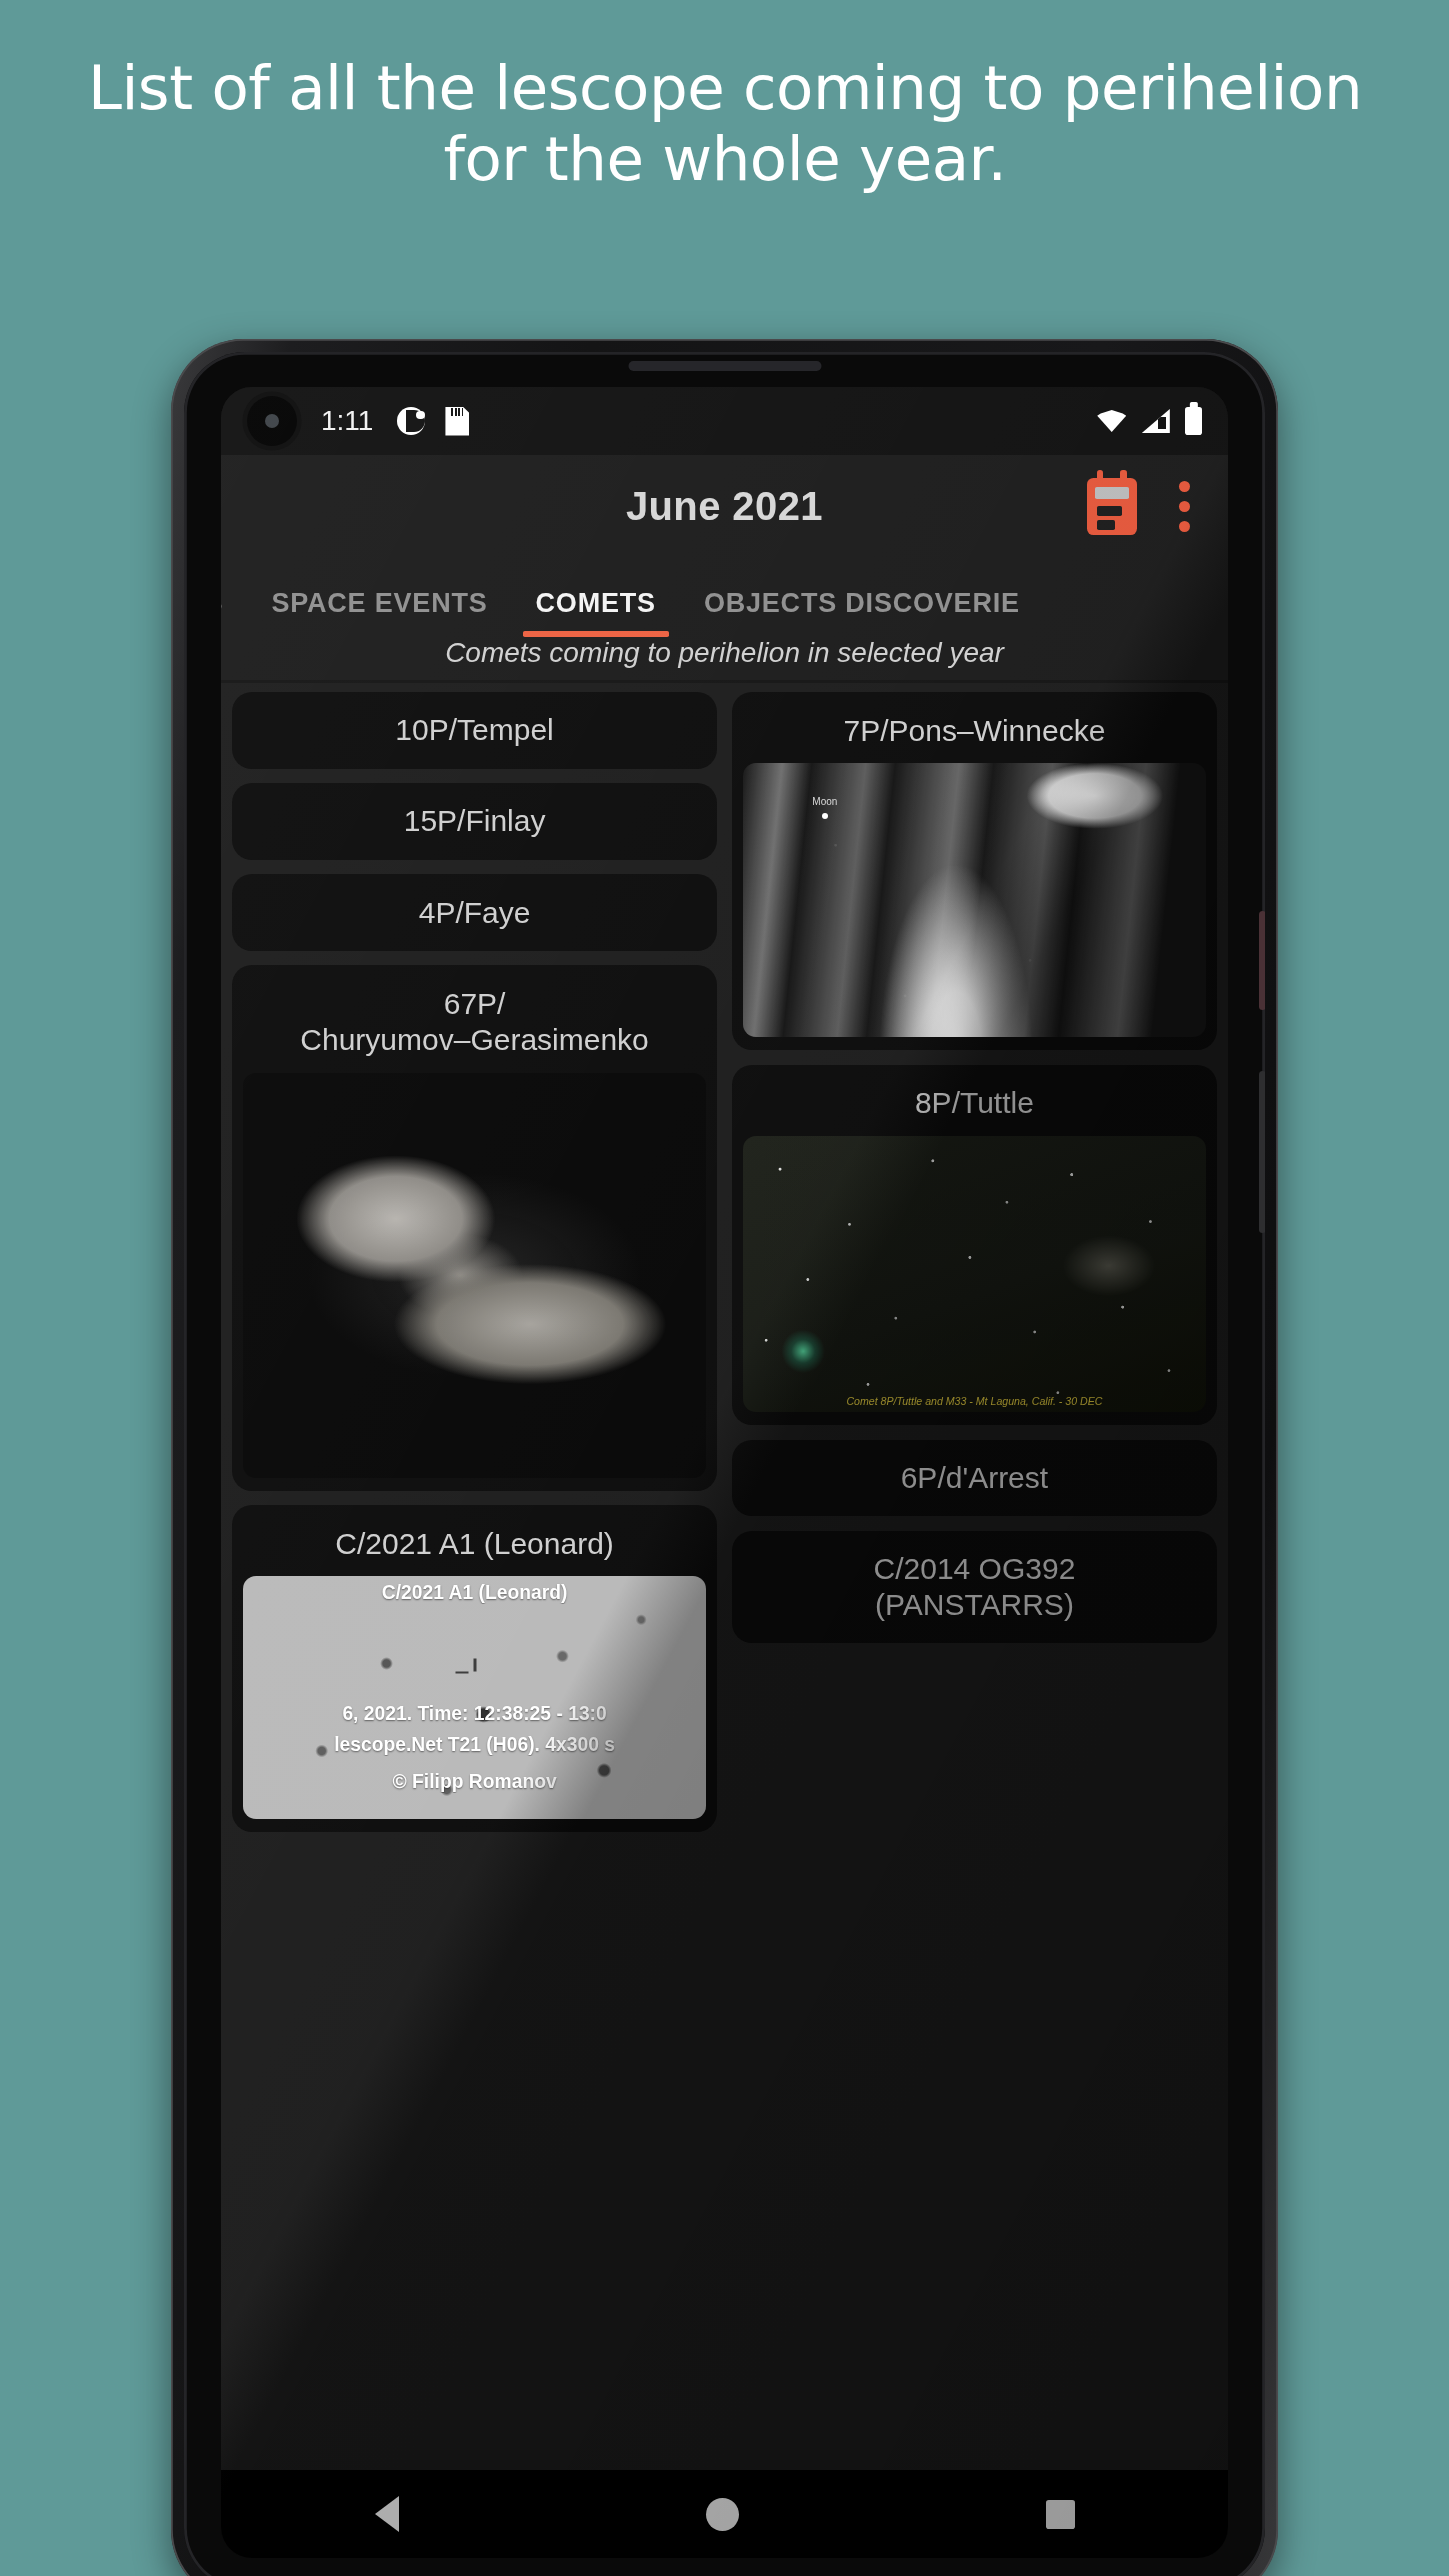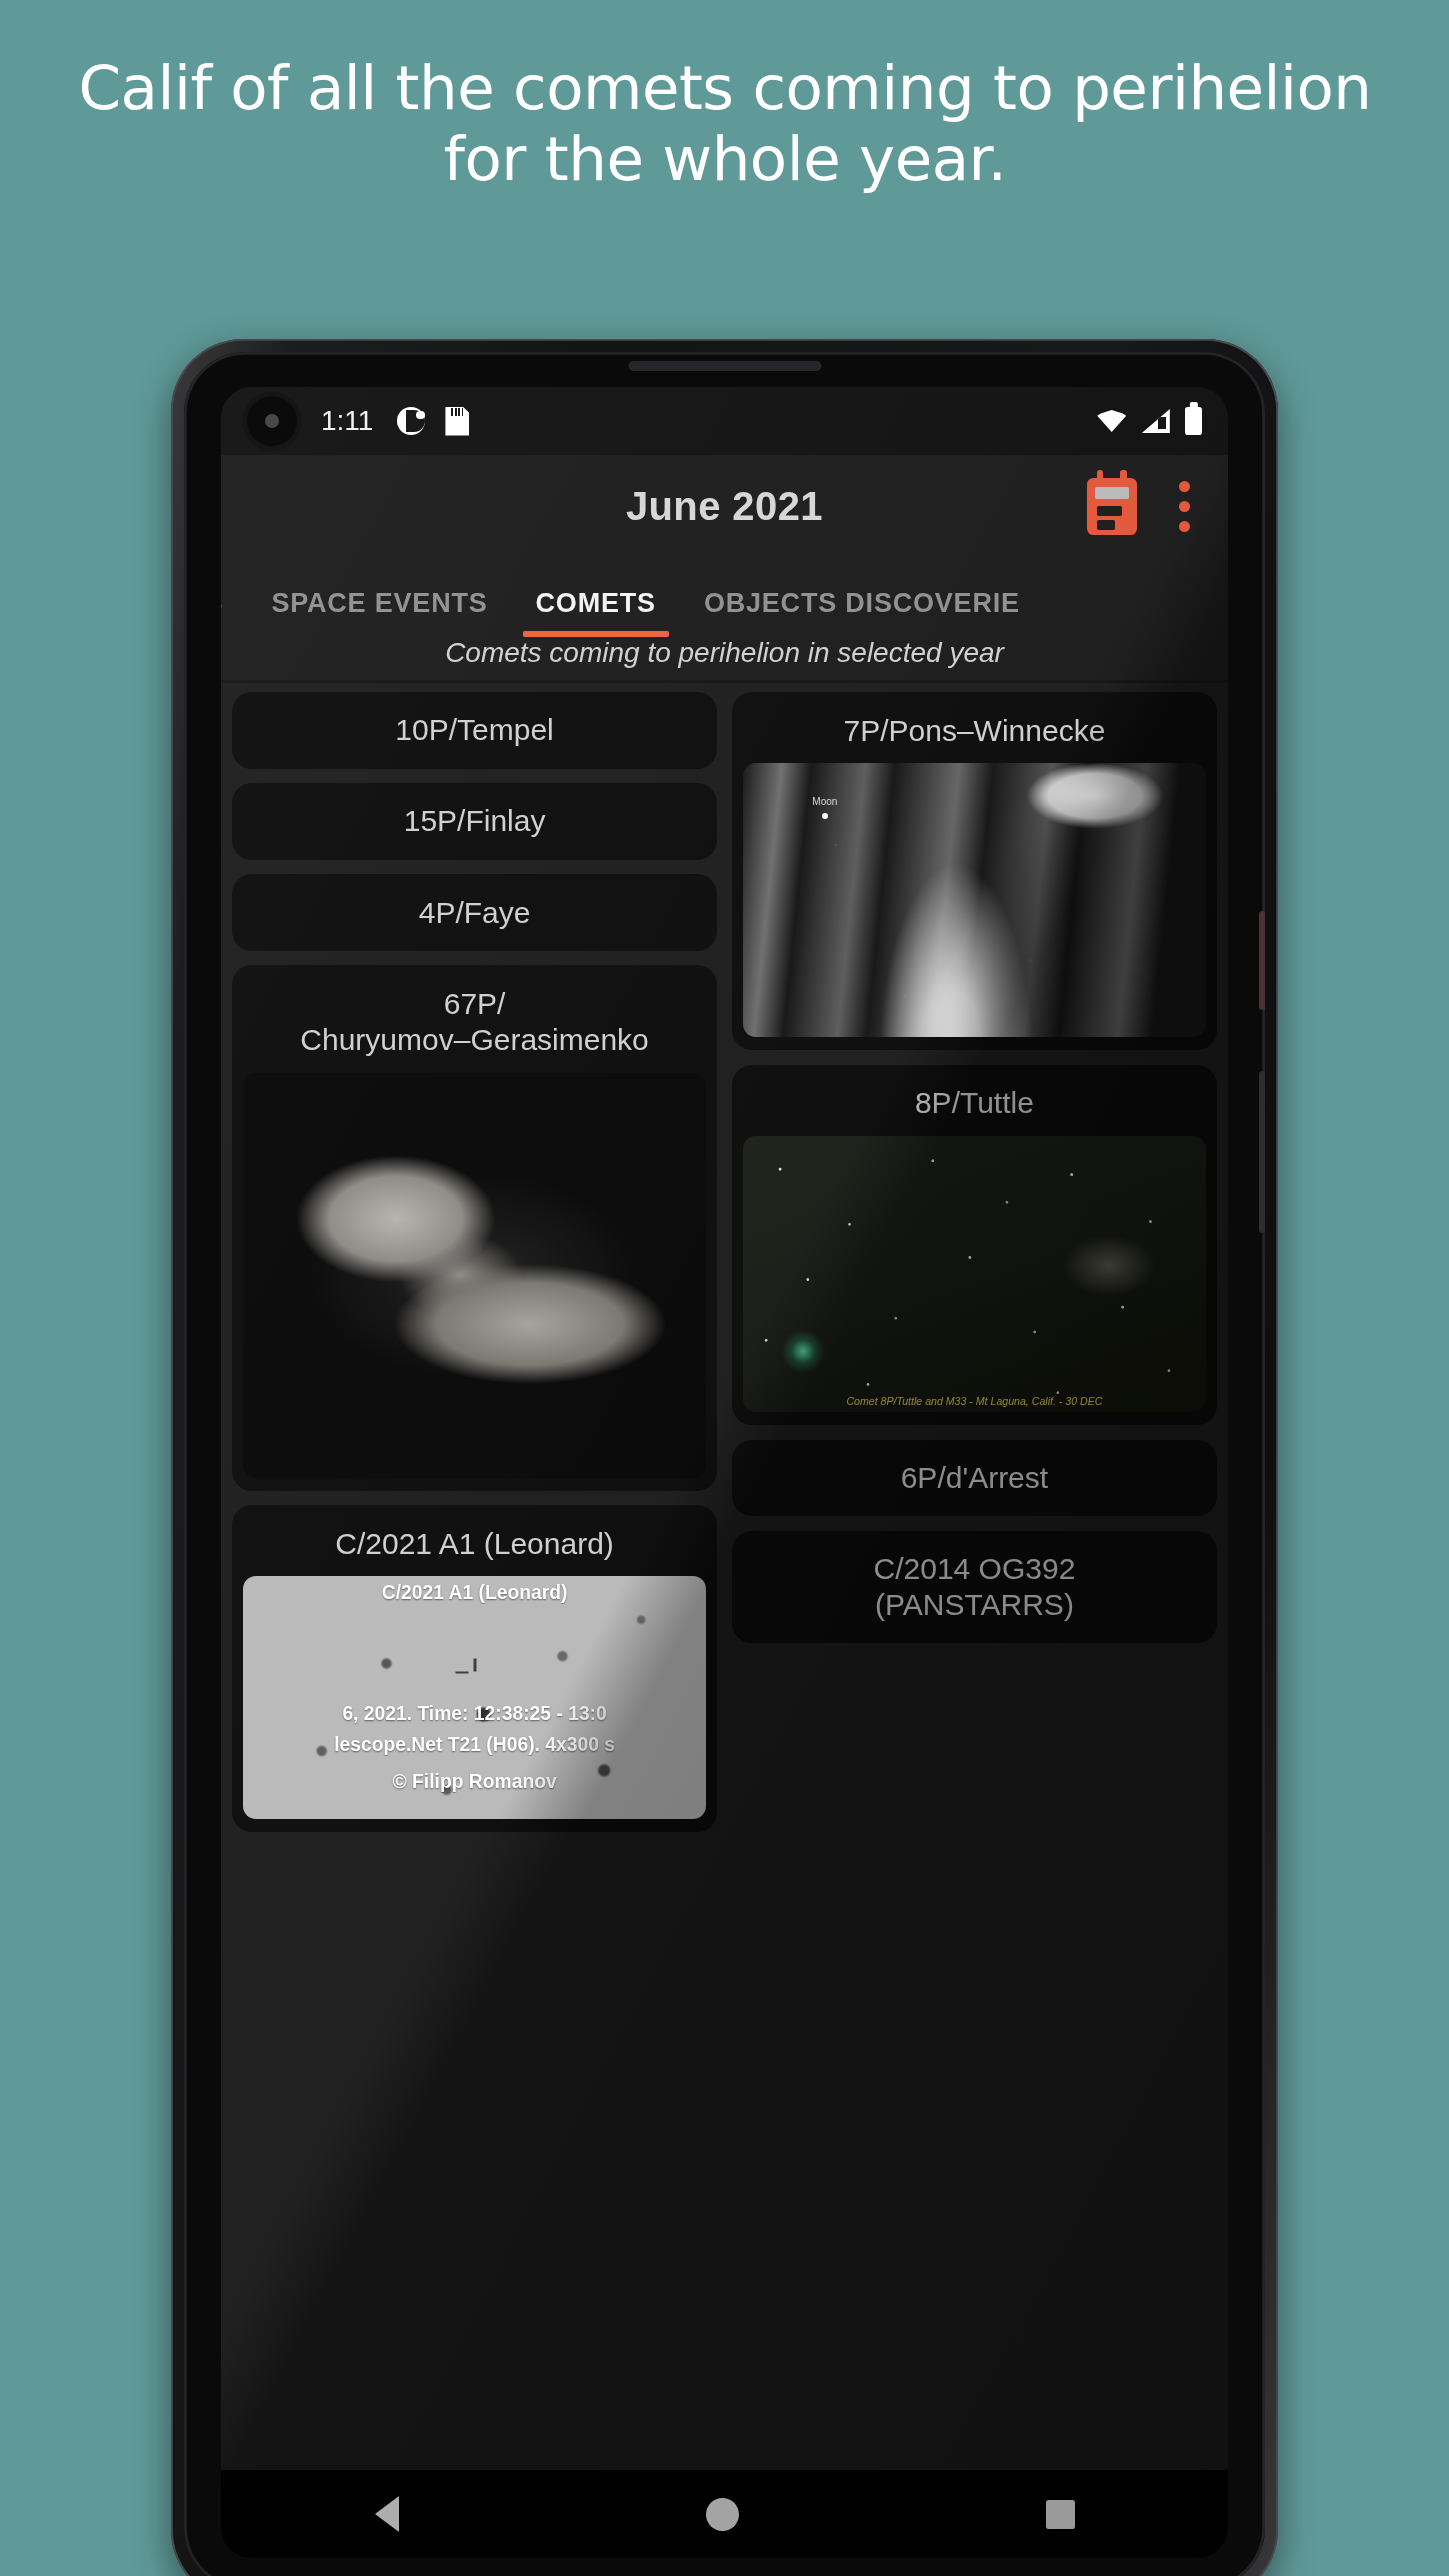--- a/index.html
+++ b/index.html
@@ -365,21 +365,21 @@
     border-top:18.4px solid transparent;
     border-bottom:18.4px solid transparent;
     border-right:24px solid #fff;
   }
   .nav-home{ width:33px;height:33px;border-radius:50%;background:#fff; }
   .nav-recent{ width:29px;height:29px;background:#fff;border-radius:2.8px; }
 </style>
 </head>
 <body>
 
-<div class="promo-heading">Calif of all the comets coming to perihelion for the whole year.</div>
+<div class="promo-heading">List of all the lescope coming to perihelion for the whole year.</div>
 
 <div class="phone-frame">
   <div class="phone-bezel">
     <div class="earpiece"></div>
 
     <div class="side-btn power"></div>
     <div class="side-btn vol"></div>
 
     <div class="screen">
 

